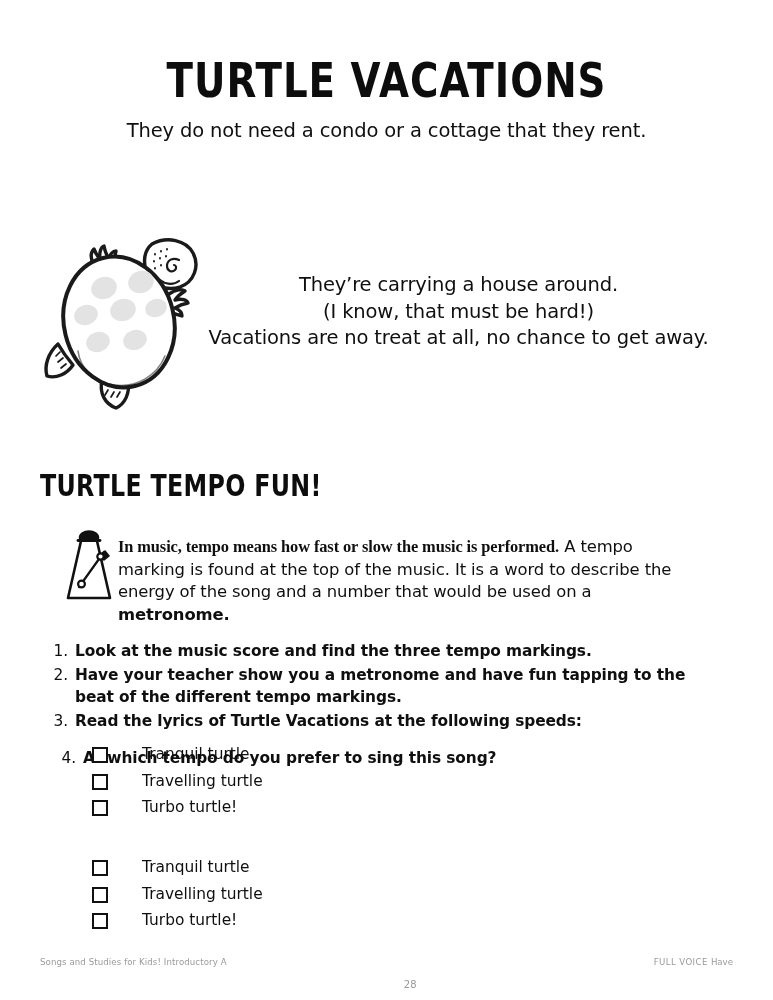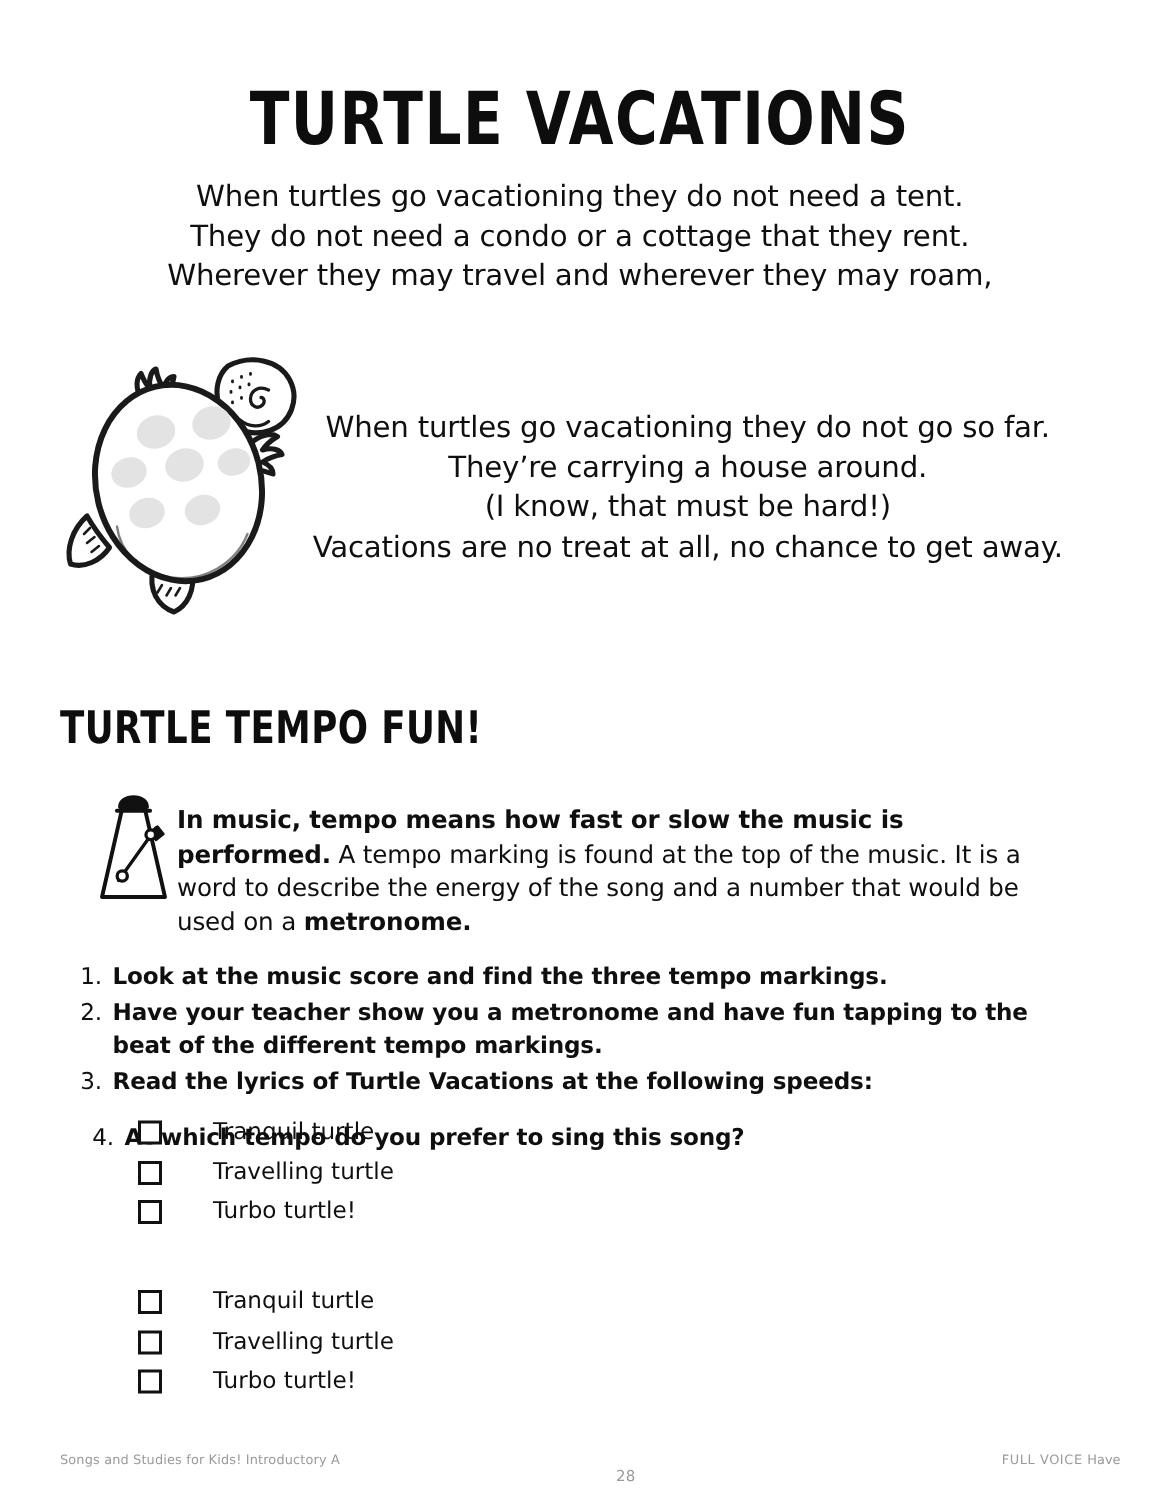--- a/index.html
+++ b/index.html
@@ -95,21 +95,21 @@
     position: absolute;
     left: 118px;
     top: 536px;
     width: 570px;
     font-family: "DejaVu Sans", sans-serif;
     font-size: 16.4px;
     line-height: 22.5px;
     color: #0f0f0f;
     letter-spacing: -0.1px;
   }
-  .info-block .lead { font-weight: 700; }
+  .info-block .lead { font-weight: 700; font-family: Liberation Serif, serif; }
   .info-block b { font-weight: 700; }
 
   
   .instructions {
     position: absolute;
     left: 48px;
     top: 640px;
     width: 650px;
     font-family: "DejaVu Sans", sans-serif;
     font-size: 15.4px;
@@ -156,24 +156,24 @@
     background: #ffffff;
     flex: 0 0 auto;
     margin-right: 11px;
   }
   .check-label { line-height: 1; padding-bottom: 1px; margin-left: 23px; }
 
   
   .footer {
     position: absolute;
     left: 40px;
-    right: 26px;
+    right: 40px;
     top: 957px;
     display: flex;
-    align-items: center;
+    align-items: flex-start;
     font-family: "DejaVu Sans", sans-serif;
     font-size: 8.6px;
     color: #9a9a9a;
     letter-spacing: 0.1px;
   }
   .footer-left { flex: 0 0 auto; }
   .footer-center {
     flex: 1 1 auto;
     text-align: center;
     font-size: 10px;
@@ -189,23 +189,21 @@
   .footer-right .mark { letter-spacing: 0; }
 </style>
 </head>
 <body>
 
 <div class="page">
 
   <div class="song-title">TURTLE VACATIONS</div>
 
   <div class="verse verse-1">
-    <div>When turtles go vacationing they do not need a tent.</div>
     <div>They do not need a condo or a cottage that they rent.</div>
-    <div>Wherever they may travel and wherever they may roam,</div>
   </div>
 
   <div class="turtle">
     <svg viewBox="0 0 180 180" width="180" height="180" xmlns="http://www.w3.org/2000/svg">
       <g fill="none" stroke="#1a1a1a" stroke-width="3.4" stroke-linecap="round" stroke-linejoin="round">
 
         <path d="M58 34 C54 26 55 20 58 17 C60 22 62 25 64 27 C63 20 65 15 68 14 C69 20 71 24 73 27 C74 22 77 19 80 19 C79 24 78 29 76 33" fill="#ffffff"></path>
 
         <path d="M133 62 C140 57 146 57 149 59 C144 62 141 65 139 68 C146 66 151 68 152 71 C146 72 142 74 139 76 C144 78 146 81 146 84 C141 82 136 81 131 81" fill="#ffffff"></path>
 
@@ -240,21 +238,20 @@
         <ellipse cx="50" cy="83" rx="12" ry="10" transform="rotate(-18 50 83)"></ellipse>
         <ellipse cx="87" cy="78" rx="13" ry="11" transform="rotate(-18 87 78)"></ellipse>
         <ellipse cx="120" cy="76" rx="11" ry="9" transform="rotate(-18 120 76)"></ellipse>
         <ellipse cx="62" cy="110" rx="12" ry="10" transform="rotate(-18 62 110)"></ellipse>
         <ellipse cx="99" cy="108" rx="12" ry="10" transform="rotate(-18 99 108)"></ellipse>
       </g>
     </svg>
   </div>
 
   <div class="verse verse-2">
-    <div>When turtles go vacationing they do not go so far.</div>
     <div>They’re carrying a house around.</div>
     <div>(I know, that must be hard!)</div>
     <div>Vacations are no treat at all, no chance to get away.</div>
   </div>
 
   <div class="section-heading">TURTLE TEMPO FUN!</div>
 
   <div class="metronome-icon">
     <svg viewBox="0 0 58 74" width="58" height="74" xmlns="http://www.w3.org/2000/svg">
       <g fill="none" stroke="#111111" stroke-width="2.6" stroke-linecap="round" stroke-linejoin="round">

